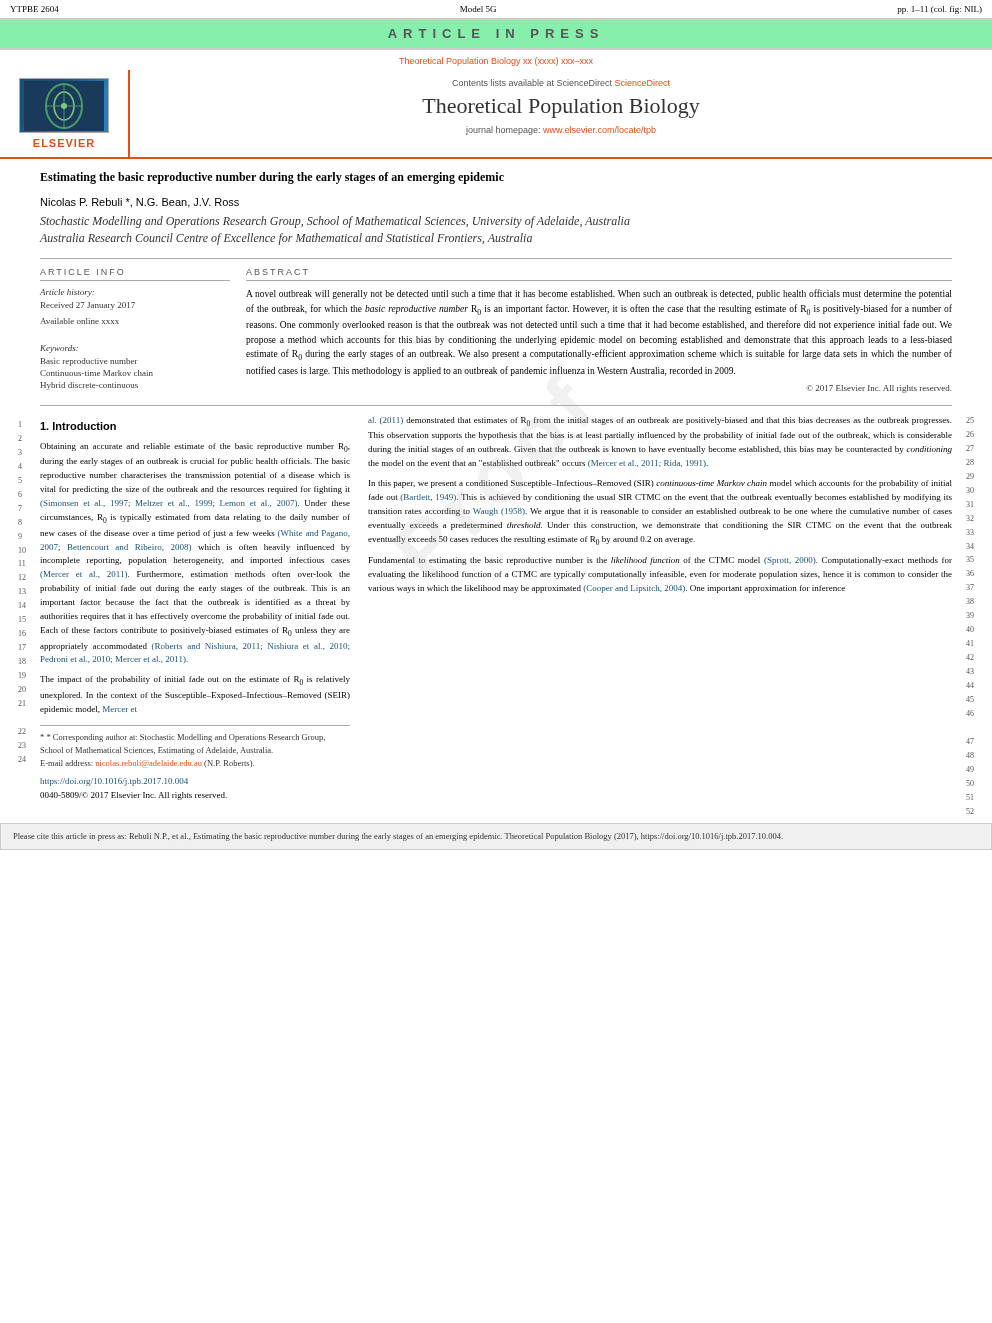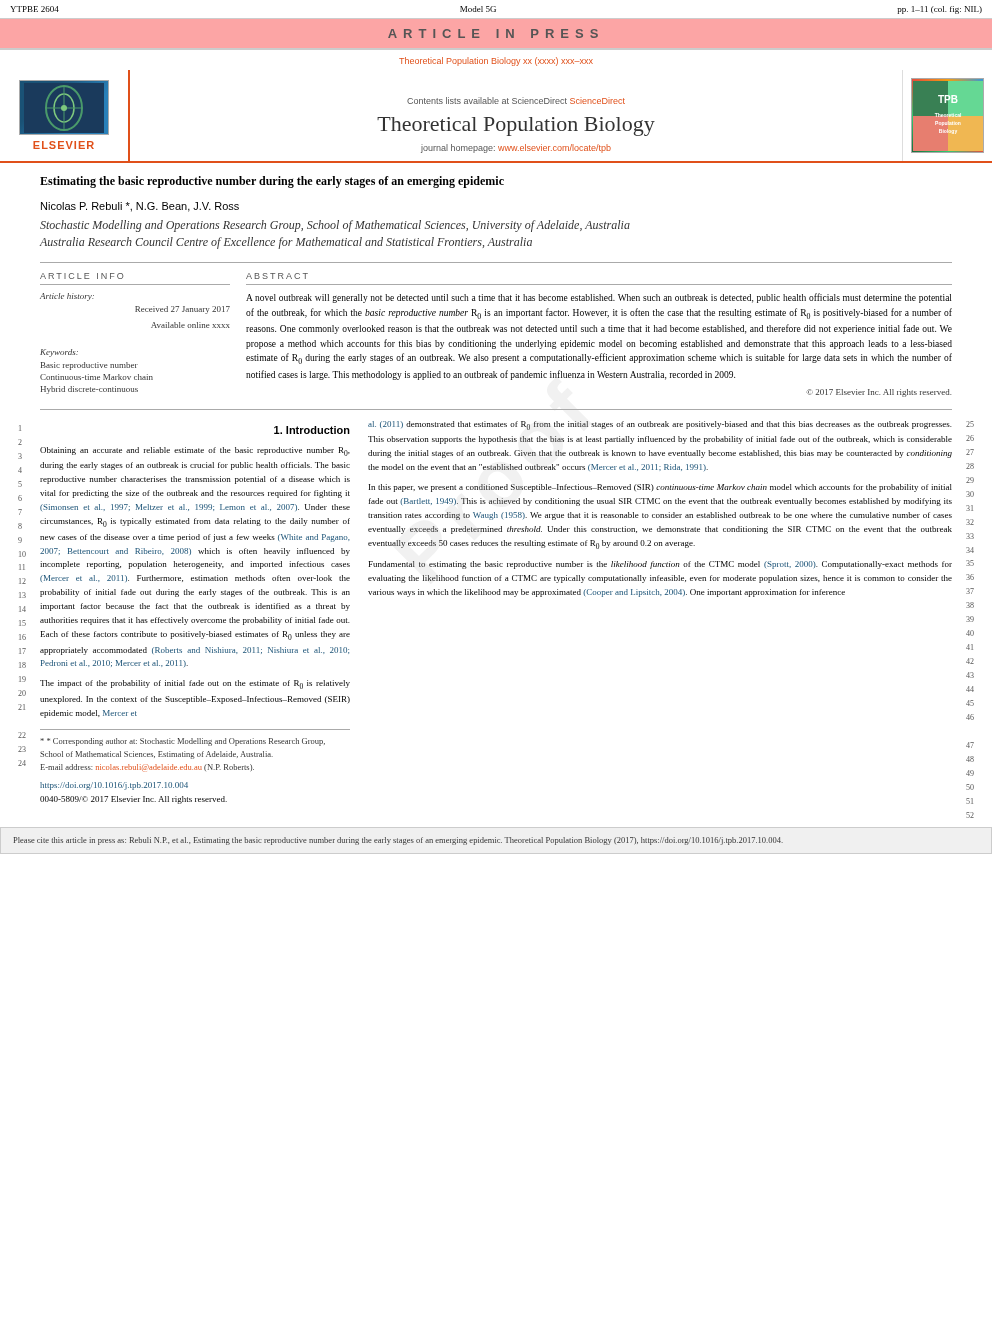--- a/index.html
+++ b/index.html
@@ -18,21 +18,21 @@
       justify-content: space-between;
       align-items: flex-start;
       padding: 4px 10px;
       border-bottom: 1px solid #ccc;
       background: #fff;
       font-size: 9px;
     }
 
     
     .aip-banner {
-      background: #fca5a5;
+      background: #86efac;
       text-align: center;
       padding: 7px 0;
       letter-spacing: 6px;
       font-size: 13px;
       font-family: Arial, sans-serif;
       font-weight: bold;
       color: #555;
       border-bottom: 2px solid #ccc;
     }
 
@@ -77,21 +77,21 @@
       color: #e0501a;
       font-weight: bold;
       letter-spacing: 1px;
     }
 
     .journal-title-center {
       flex: 1;
       display: flex;
       flex-direction: column;
       align-items: center;
-      justify-content: flex-end;
+      justify-content: flex-start;
       padding: 8px 15px;
     }
     .science-direct-line {
       font-size: 9px;
       color: #555;
       margin-bottom: 5px;
       font-family: Arial, sans-serif;
     }
     .science-direct-line a, .science-direct-line span.link {
       color: #e0501a;
@@ -222,21 +222,20 @@
     .article-info-col .info-label {
       font-size: 9px;
       font-style: italic;
       color: #333;
       margin-bottom: 3px;
     }
     .article-info-col .info-value {
       font-size: 9px;
       color: #333;
       margin-bottom: 6px;
-      text-align: right;
     }
     .article-info-col .keywords-title {
       font-size: 9px;
       font-style: italic;
       color: #333;
       margin-bottom: 3px;
     }
     .article-info-col .keyword-item {
       font-size: 9px;
       color: #333;
@@ -287,21 +286,20 @@
     .body-right-col {
       flex: 1;
     }
 
     .section-heading {
       font-size: 11px;
       font-weight: bold;
       font-family: Arial, sans-serif;
       margin-bottom: 5px;
       margin-top: 4px;
-      text-align: right;
     }
 
     .body-text {
       font-size: 9px;
       line-height: 1.55;
       text-align: justify;
       margin-bottom: 6px;
     }
 
     
@@ -366,35 +364,20 @@
       <span>Contents lists available at ScienceDirect</span>
       <span class="link"> ScienceDirect</span>
     </div>
     <div class="journal-name">Theoretical Population Biology</div>
     <div class="journal-homepage">
       <span>journal homepage:</span>
       <span class="link">www.elsevier.com/locate/tpb</span>
     </div>
   </div>
 
-  <div class="journal-logo-right">
-    <div class="tpb-logo">
-      <svg width="70" height="70" viewBox="0 0 70 70">
-        <rect width="70" height="70" fill="#e8f4e8"></rect>
-        <rect x="0" y="0" width="35" height="35" fill="#1a6b3a" opacity="0.85"></rect>
-        <rect x="35" y="0" width="35" height="35" fill="#2ecc71" opacity="0.7"></rect>
-        <rect x="0" y="35" width="35" height="35" fill="#e74c3c" opacity="0.7"></rect>
-        <rect x="35" y="35" width="35" height="35" fill="#f39c12" opacity="0.7"></rect>
-        <text x="35" y="22" text-anchor="middle" fill="white" font-size="10" font-weight="bold" font-family="Arial">TPB</text>
-        <text x="35" y="36" text-anchor="middle" fill="white" font-size="5" font-family="Arial">Theoretical</text>
-        <text x="35" y="44" text-anchor="middle" fill="white" font-size="5" font-family="Arial">Population</text>
-        <text x="35" y="52" text-anchor="middle" fill="white" font-size="5" font-family="Arial">Biology</text>
-      </svg>
-    </div>
-  </div>
 </div>
 
 <div class="main-content">
   <div class="watermark">Proof</div>
 
   <div class="article-title">Estimating the basic reproductive number during the early stages of an emerging epidemic</div>
 
   <div class="authors">
     <span>Nicolas P. Rebuli *, N.G. Bean, J.V. Ross</span>
   </div>

